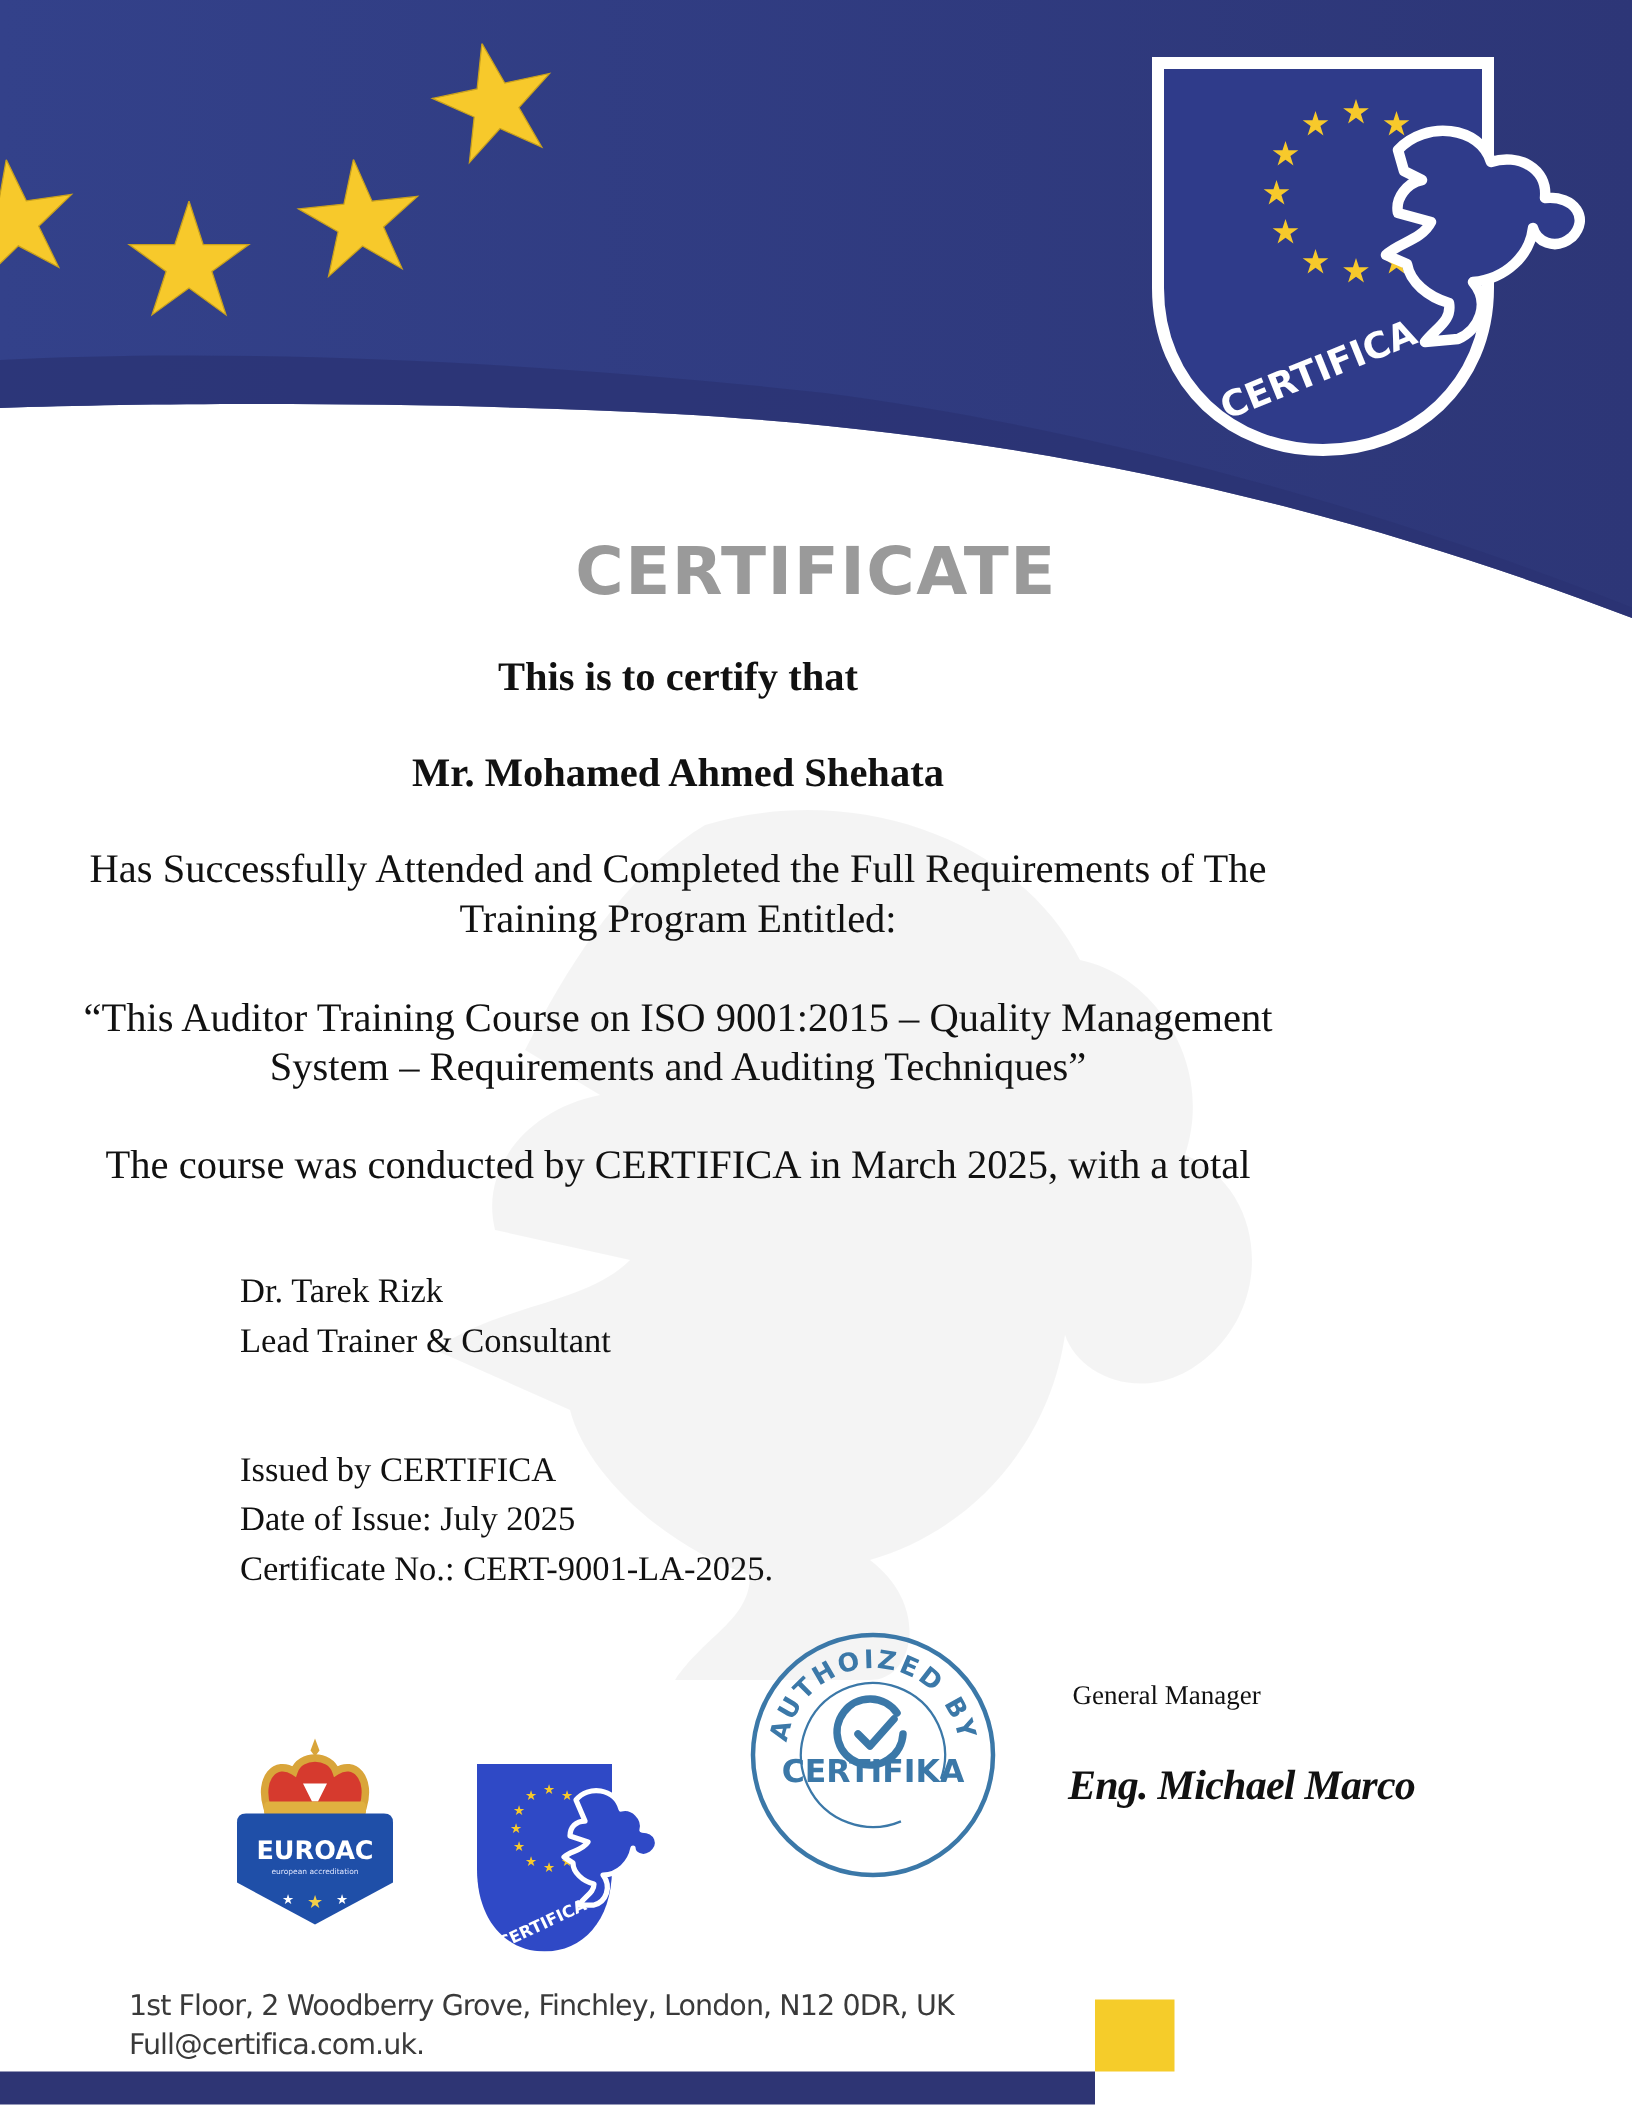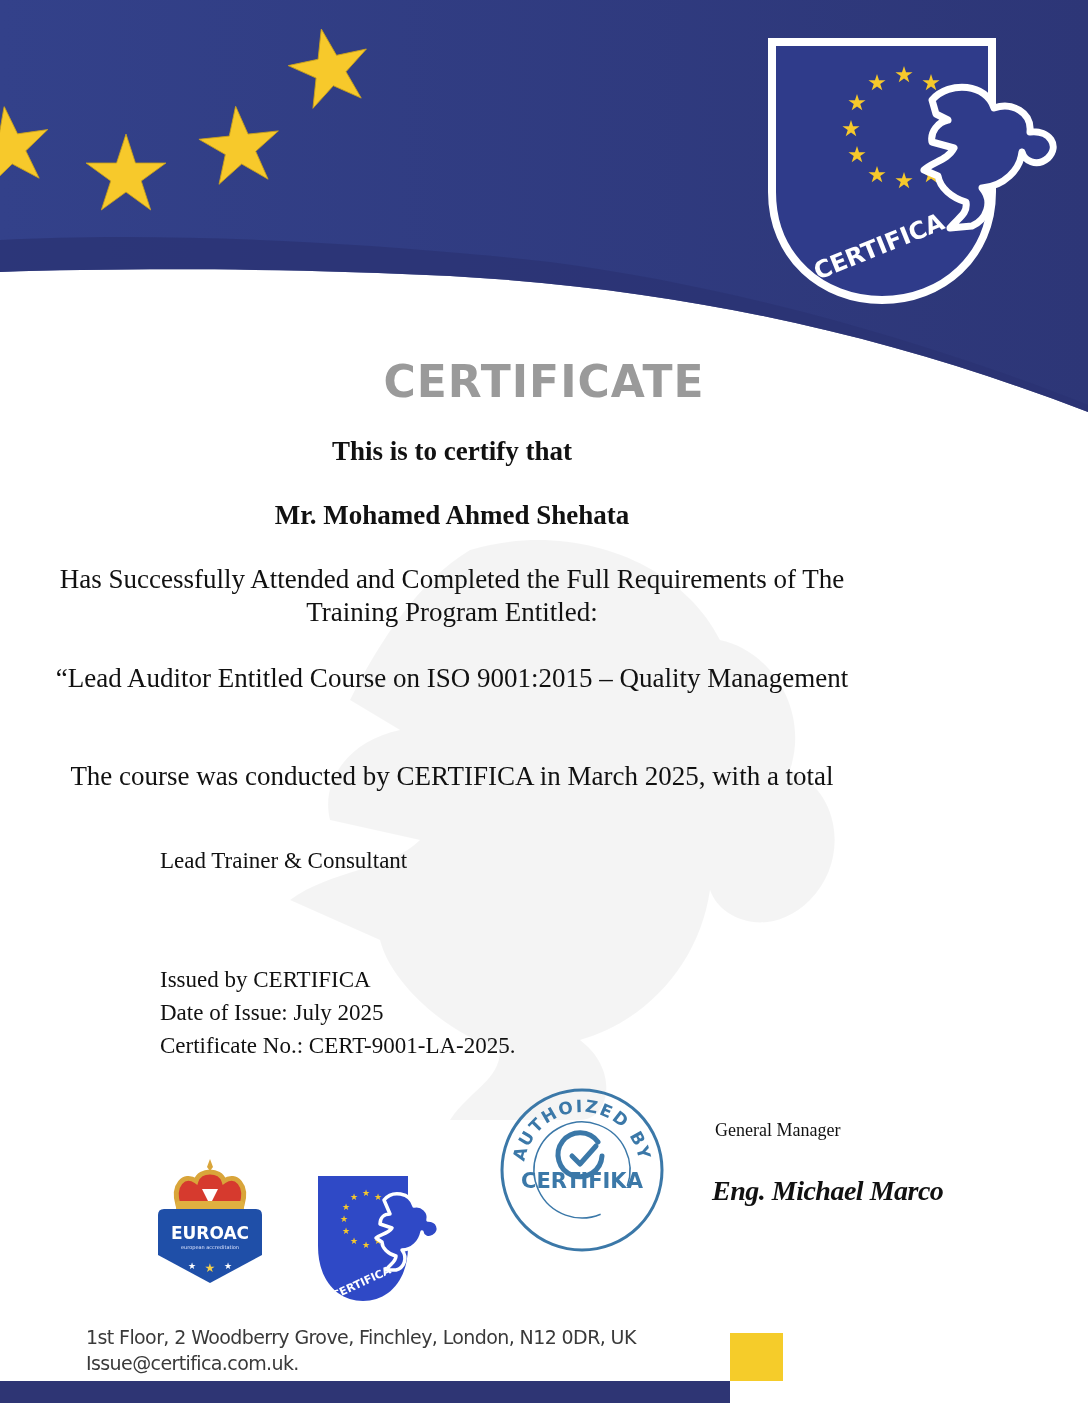--- a/index.html
+++ b/index.html
@@ -66,28 +66,30 @@
 
 <div class="abs center bold-line" style="top:436px;">This is to certify that</div>
 <div class="abs center bold-line" style="top:500px;">Mr. Mohamed Ahmed Shehata</div>
 
 <div class="abs center body-line" style="top:563px;">
   <div>Has Successfully Attended and Completed the Full Requirements of The</div>
   <div>Training Program Entitled:</div>
 </div>
 
 <div class="abs center body-line" style="top:662px;">
-  <div>“Lead Auditor Entitled Course on ISO 9001:2015 – Quality Management</div>
+  <div>“This Auditor Training Course on ISO 9001:2015 – Quality Management</div>
+  <div>System – Requirements and Auditing Techniques”</div>
 </div>
 
 <div class="abs center body-line" style="top:760px;">
   <div>The course was conducted by CERTIFICA in March 2025, with a total</div>
 </div>
 
 <div class="abs left-block" style="top:844px;">
+  <div>Dr. Tarek Rizk</div>
   <div>Lead Trainer &amp; Consultant</div>
 </div>
 
 <div class="abs left-block" style="top:963px;">
   <div>Issued by CERTIFICA</div>
   <div>Date of Issue: July 2025</div>
   <div>Certificate No.: CERT-9001-LA-2025.</div>
 </div>
 
 <svg class="abs" style="left:150px; top:1155px; width:120px; height:130px;" viewBox="0 0 120 130" xmlns="http://www.w3.org/2000/svg">
@@ -137,15 +139,15 @@
     <path d="M100,56 A22,22 0 1 0 104,70" fill="none" stroke="#3b78a8" stroke-width="5" stroke-linecap="round"></path>
     <path d="M74,70 L82,78 L98,60" fill="none" stroke="#3b78a8" stroke-width="5" stroke-linecap="round" stroke-linejoin="round"></path>
   </g>
   <text x="84" y="102" text-anchor="middle" font-family="DejaVu Sans, sans-serif" font-weight="bold" font-size="21" fill="#3b78a8">CERTIFIKA</text>
 </svg>
 
 <div class="abs gm-title">General Manager</div>
 <div class="abs signature">Eng. Michael Marco</div>
 
 <div class="abs footer-text" style="top:1326px;">1st Floor, 2 Woodberry Grove, Finchley, London, N12 0DR, UK</div>
-<div class="abs footer-text" style="top:1352px;">Issue@certifica.com.uk.</div>
+<div class="abs footer-text" style="top:1352px;">Full@certifica.com.uk.</div>
 <div class="abs" id="footer-square"></div>
 <div class="abs" id="footer-bar"></div>
 
 </body></html>

